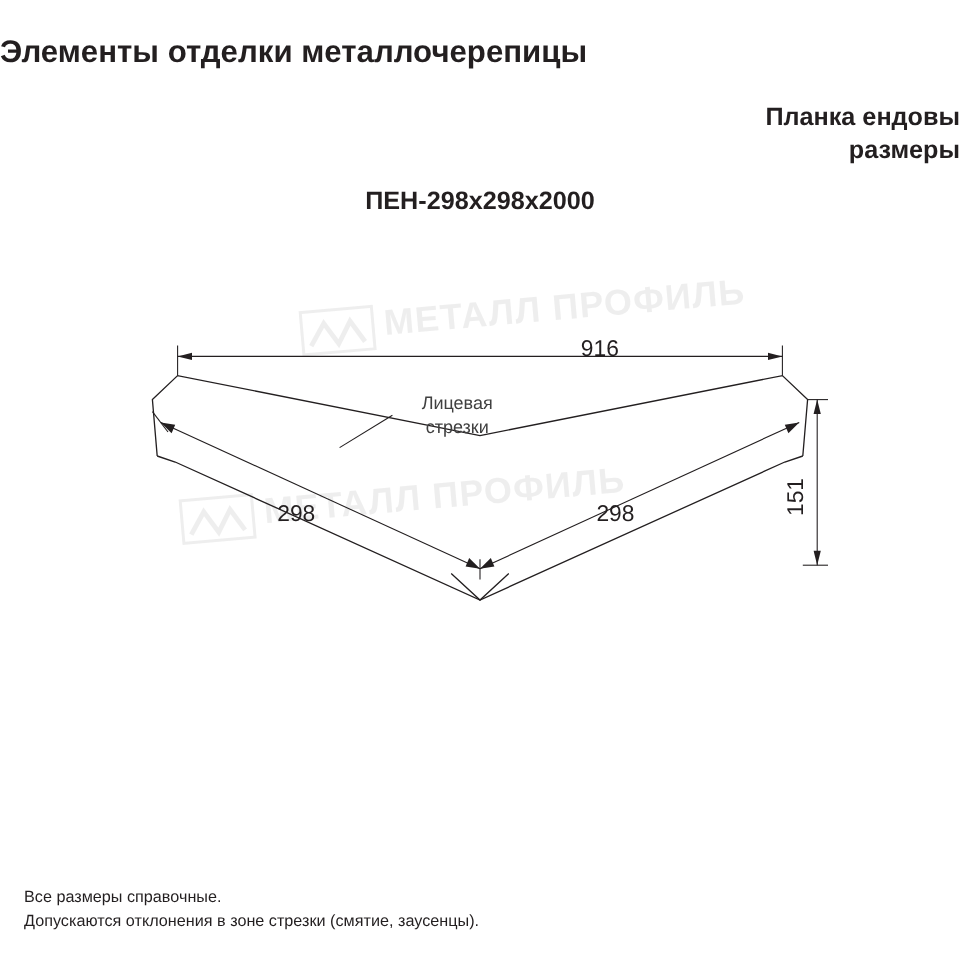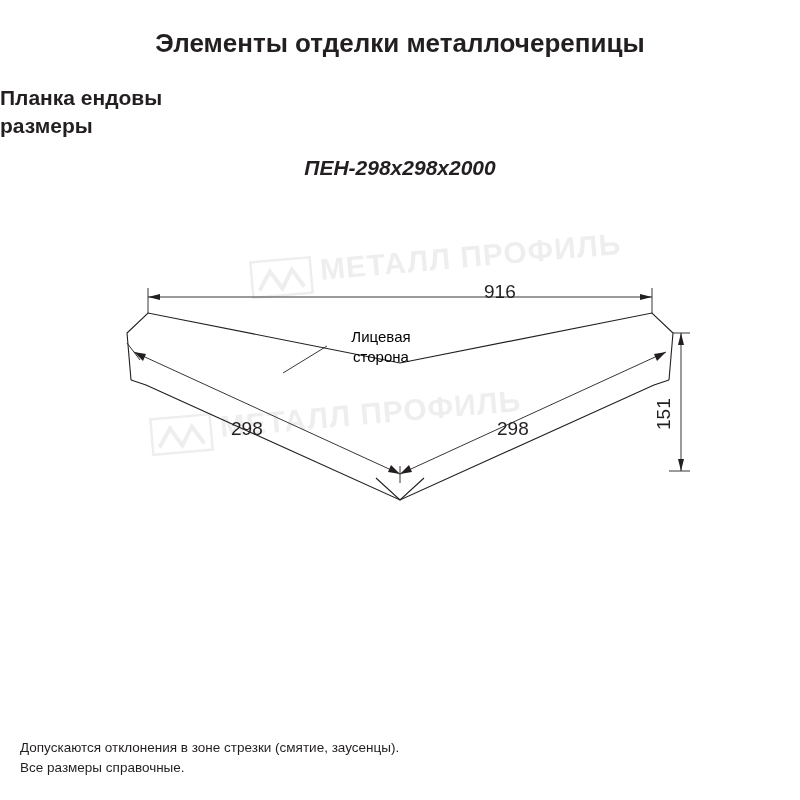--- a/index.html
+++ b/index.html
@@ -19,48 +19,46 @@
     position: absolute;
     inset: 0;
     width: 800px;
     height: 800px;
   }
   .title-block {
     position: absolute;
     top: 26px;
     left: 0;
     width: 800px;
-    text-align: center;
   }
   .title-main {
     font-size: 26px;
     font-weight: bold;
     letter-spacing: 0px;
     line-height: 34px;
     white-space: nowrap;
   }
   .subtitle-block {
     position: absolute;
     top: 84px;
     left: 0;
     width: 800px;
-    text-align: left;
+    text-align: right;
   }
   .subtitle-line {
     font-size: 21px;
     font-weight: bold;
     line-height: 28px;
   }
   .code-block {
     position: absolute;
     top: 154px;
     left: 0;
     width: 800px;
     text-align: center;
-    font-style: italic;
   }
   .code-line {
     font-size: 21px;
     font-weight: bold;
     line-height: 28px;
   }
   .drawing {
     position: absolute;
     top: 0;
     left: 0;
@@ -98,21 +96,21 @@
     position: absolute;
     font-size: 19px;
     color: #231f20;
     white-space: nowrap;
   }
   .face-label {
     position: absolute;
     font-size: 15px;
     line-height: 20px;
     text-align: center;
-    color: #000000;
+    color: #404040;
     white-space: nowrap;
   }
 </style>
 </head>
 <body>
 
 <div class="page">
 
   <div class="title-block">
     <div class="title-main">Элементы отделки металлочерепицы</div>
@@ -201,21 +199,21 @@
     </g>
   </svg>
 
   <div class="dim-label" style="left:484px; top:281px;">916</div>
   <div class="dim-label" style="left:231px; top:418px;">298</div>
   <div class="dim-label" style="left:497px; top:418px;">298</div>
   <div class="dim-label" style="left:653px; top:430px; transform: rotate(-90deg); transform-origin: left top;">151</div>
 
   <div class="face-label" style="left:321px; top:327px; width:120px;">
     <div>Лицевая</div>
-    <div>сторона</div>
+    <div>стрезки</div>
   </div>
 
   <div class="footer">
+    <div>Все размеры справочные.</div>
     <div>Допускаются отклонения в зоне стрезки (смятие, заусенцы).</div>
-    <div>Все размеры справочные.</div>
   </div>
 
 </div>
 
 </body></html>

